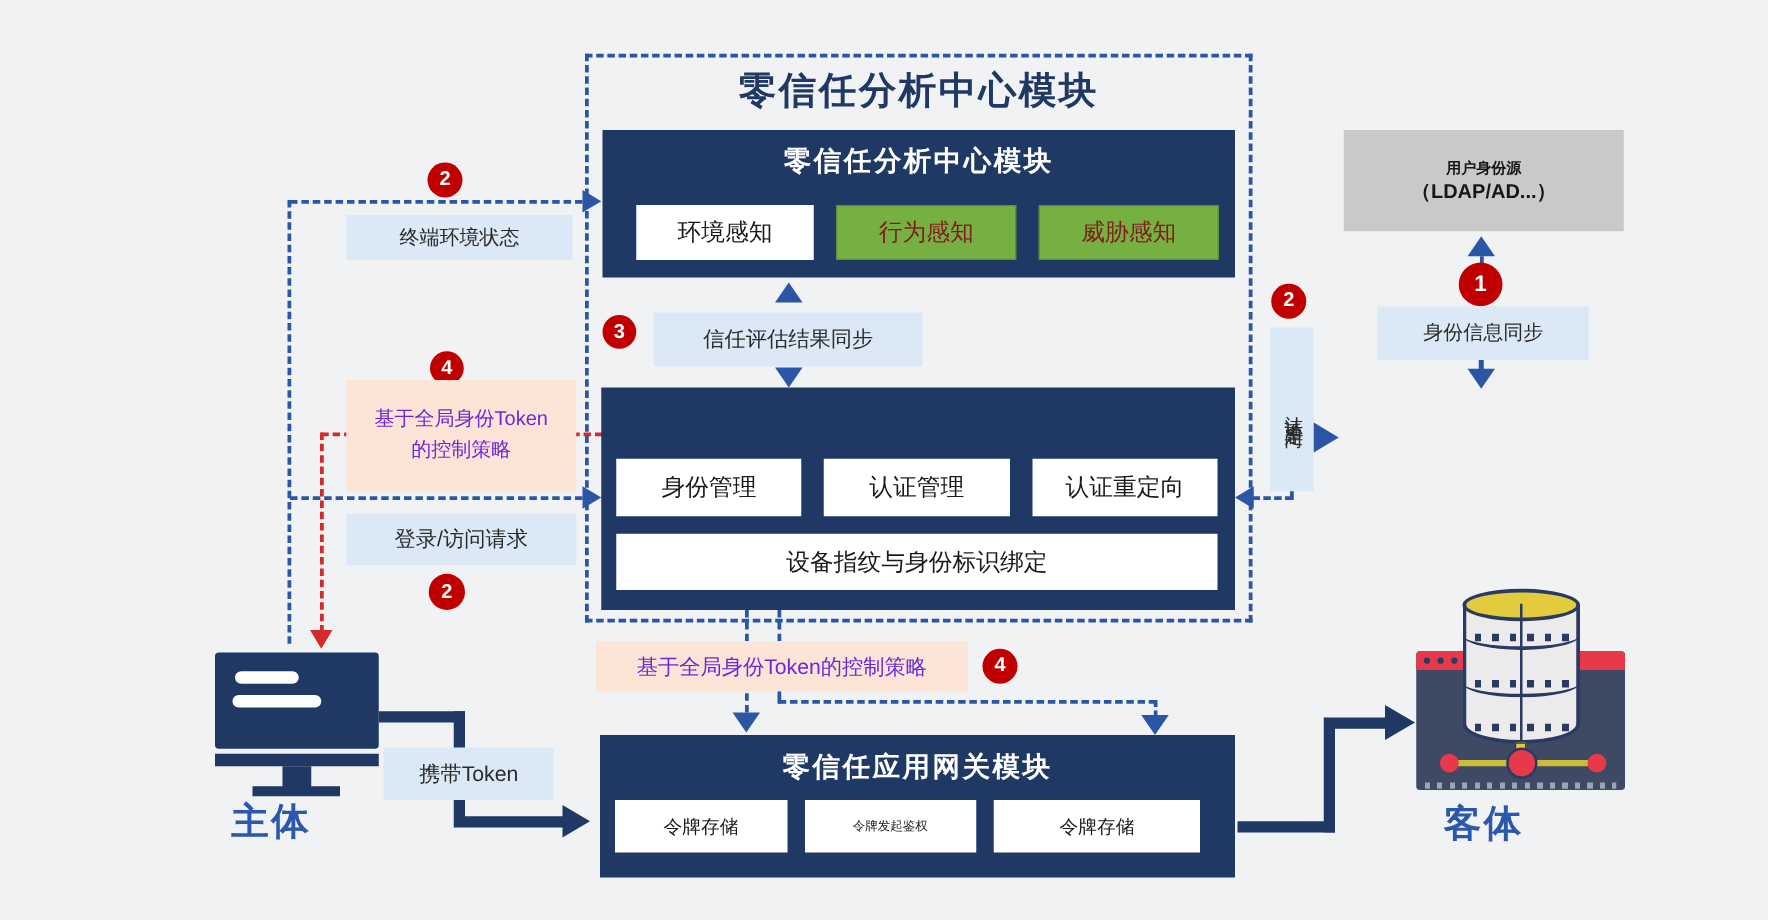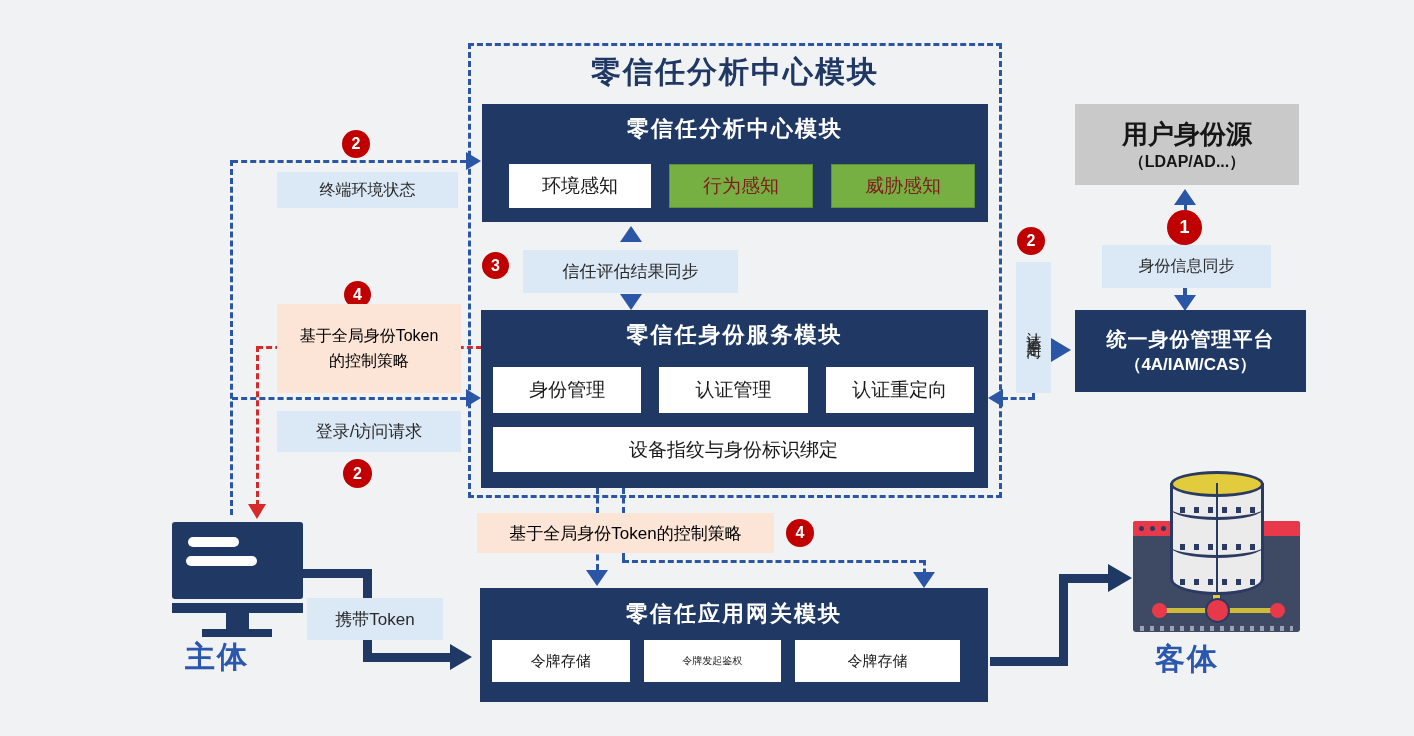--- a/index.html
+++ b/index.html
@@ -28,21 +28,21 @@
   
   .seg{background:var(--navy);}
   
   .module{background:var(--navy);color:#fff;}
   .mod-title{width:100%;text-align:center;color:#fff;font-weight:bold;font-size:22px;letter-spacing:2px;}
   .cellrow{display:flex;gap:18px;}
   .cell{flex:1;font-size:19px;color:#1a1a1a;display:flex;align-items:center;justify-content:center;}
   .cell.white{background:#fff;}
   .cell.green{background:var(--green);border:1px solid #5d9136;color:#7f1d1d;}
   .labelbox{background:var(--lblue);color:#2a2a2a;font-size:16px;display:flex;align-items:center;justify-content:center;text-align:center;}
-  .peachbox{background:var(--peach);color:#000000;display:flex;align-items:center;justify-content:center;text-align:center;}
+  .peachbox{background:var(--peach);color:#6d28d9;display:flex;align-items:center;justify-content:center;text-align:center;}
   .badge{background:var(--bred);color:#fff;font-weight:bold;border-radius:50%;display:flex;align-items:center;justify-content:center;font-size:16px;}
   .actor-label{color:var(--actor);font-weight:bold;font-size:30px;text-align:center;letter-spacing:2px;}
   .dotsrow{background:repeating-linear-gradient(90deg,#2b3a62 0 5px,transparent 5px 14px);}
 </style>
 </head>
 <body>
 
 <div id="stage">
 
   <div class="abs dh" style="left:232px;top:160px;width:234px;"></div>
@@ -79,49 +79,44 @@
       <div class="cell green">威胁感知</div>
     </div>
   </div>
 
   <div class="abs tri tb-u" style="left:620px;top:226px;"></div>
   <div class="abs labelbox" style="left:523px;top:250px;width:215px;height:43px;font-size:17px;">信任评估结果同步</div>
   <div class="abs tri tb-d" style="left:620px;top:294px;"></div>
   <div class="abs badge" style="left:482px;top:252px;width:27px;height:27px;">3</div>
 
   <div class="abs module" style="left:481px;top:310px;width:507px;height:178px;">
-    <div class="mod-title" style="margin-top:10px;">零信任身份服务模块</div>
     <div class="cellrow abs" style="left:12px;right:14px;top:57px;height:46px;">
       <div class="cell white">身份管理</div>
       <div class="cell white">认证管理</div>
       <div class="cell white">认证重定向</div>
     </div>
     <div class="cell white abs" style="left:12px;right:14px;top:117px;height:45px;">设备指纹与身份标识绑定</div>
   </div>
 
   <div class="abs badge" style="left:342px;top:130px;width:28px;height:28px;">2</div>
   <div class="abs labelbox" style="left:277px;top:172px;width:181px;height:36px;">终端环境状态</div>
   <div class="abs badge" style="left:344px;top:281px;width:27px;height:27px;">4</div>
   <div class="abs peachbox" style="left:277px;top:304px;width:184px;height:89px;font-size:16px;line-height:1.55;padding:6px 18px;">基于全局身份Token的控制策略</div>
   <div class="abs labelbox" style="left:277px;top:411px;width:184px;height:41px;font-size:17px;">登录/访问请求</div>
   <div class="abs badge" style="left:343px;top:459px;width:29px;height:29px;">2</div>
 
   <div class="abs ctr" style="left:1075px;top:104px;width:224px;height:81px;background:var(--gray);flex-direction:column;color:#161616;">
-    <div style="font-size:26px;font-weight:bold;">用户身份源</div>
+    <div style="font-size:12px;font-weight:bold;">用户身份源</div>
     <div style="font-size:16px;font-weight:bold;">（LDAP/AD...）</div>
   </div>
   <div class="abs tri tb-u" style="left:1174px;top:189px;"></div>
   <div class="abs badge" style="left:1167px;top:210px;width:35px;height:35px;font-size:18px;">1</div>
   <div class="abs labelbox" style="left:1102px;top:245px;width:169px;height:43px;">身份信息同步</div>
   <div class="abs seg" style="left:1183px;top:288px;width:4px;height:8px;background:var(--lineb);"></div>
   <div class="abs tri tb-d" style="left:1174px;top:295px;"></div>
-  <div class="abs ctr module" style="left:1075px;top:310px;width:231px;height:82px;flex-direction:column;">
-    <div style="font-size:20px;font-weight:bold;letter-spacing:1px;">统一身份管理平台</div>
-    <div style="font-size:17px;font-weight:bold;">（4A/IAM/CAS）</div>
-  </div>
 
   <div class="abs badge" style="left:1017px;top:227px;width:28px;height:28px;">2</div>
   <div class="abs labelbox" style="left:1016px;top:262px;width:35px;height:131px;writing-mode:vertical-lr;text-orientation:upright;font-size:15px;letter-spacing:3px;">认证重定向</div>
   <div class="abs tri" style="left:1051px;top:338px;border:12px solid transparent;border-right:0;border-left:20px solid var(--lineb);"></div>
 
   <div class="abs peachbox" style="left:477px;top:513px;width:297px;height:40px;font-size:17px;">基于全局身份Token的控制策略</div>
   <div class="abs badge" style="left:786px;top:519px;width:28px;height:28px;">4</div>
 
   <div class="abs module" style="left:480px;top:588px;width:508px;height:114px;">
     <div class="mod-title" style="margin-top:11px;">零信任应用网关模块</div>

